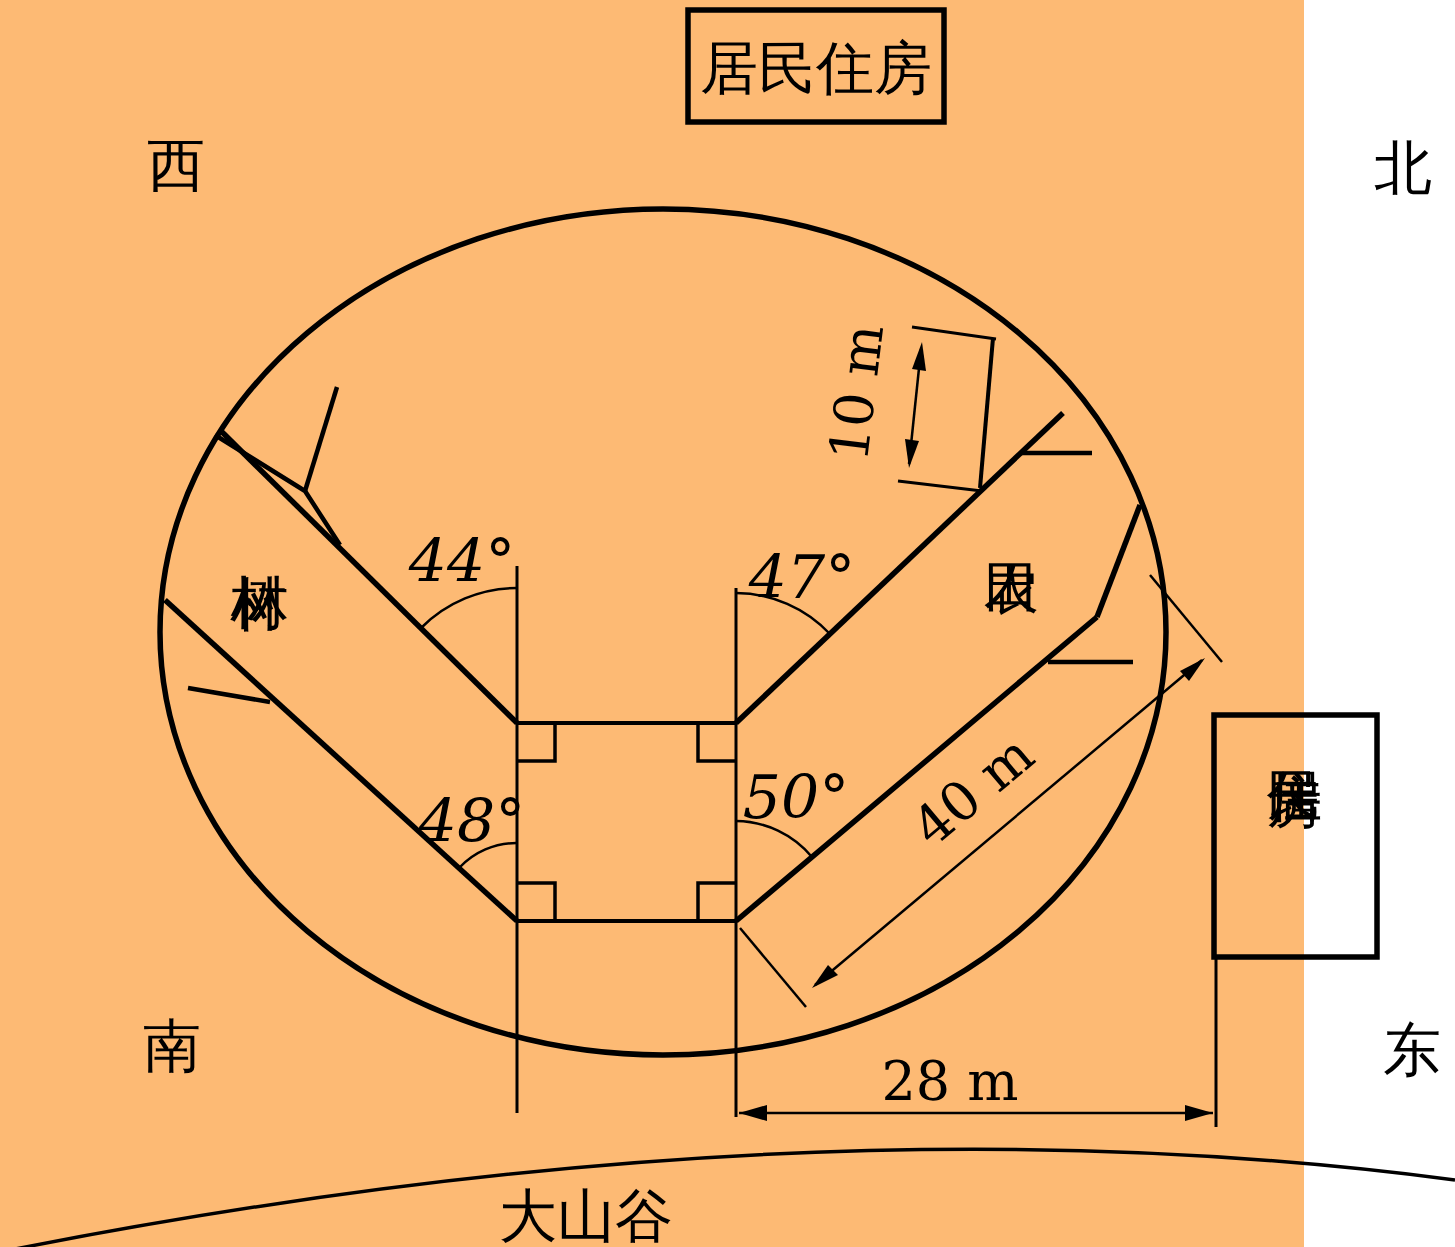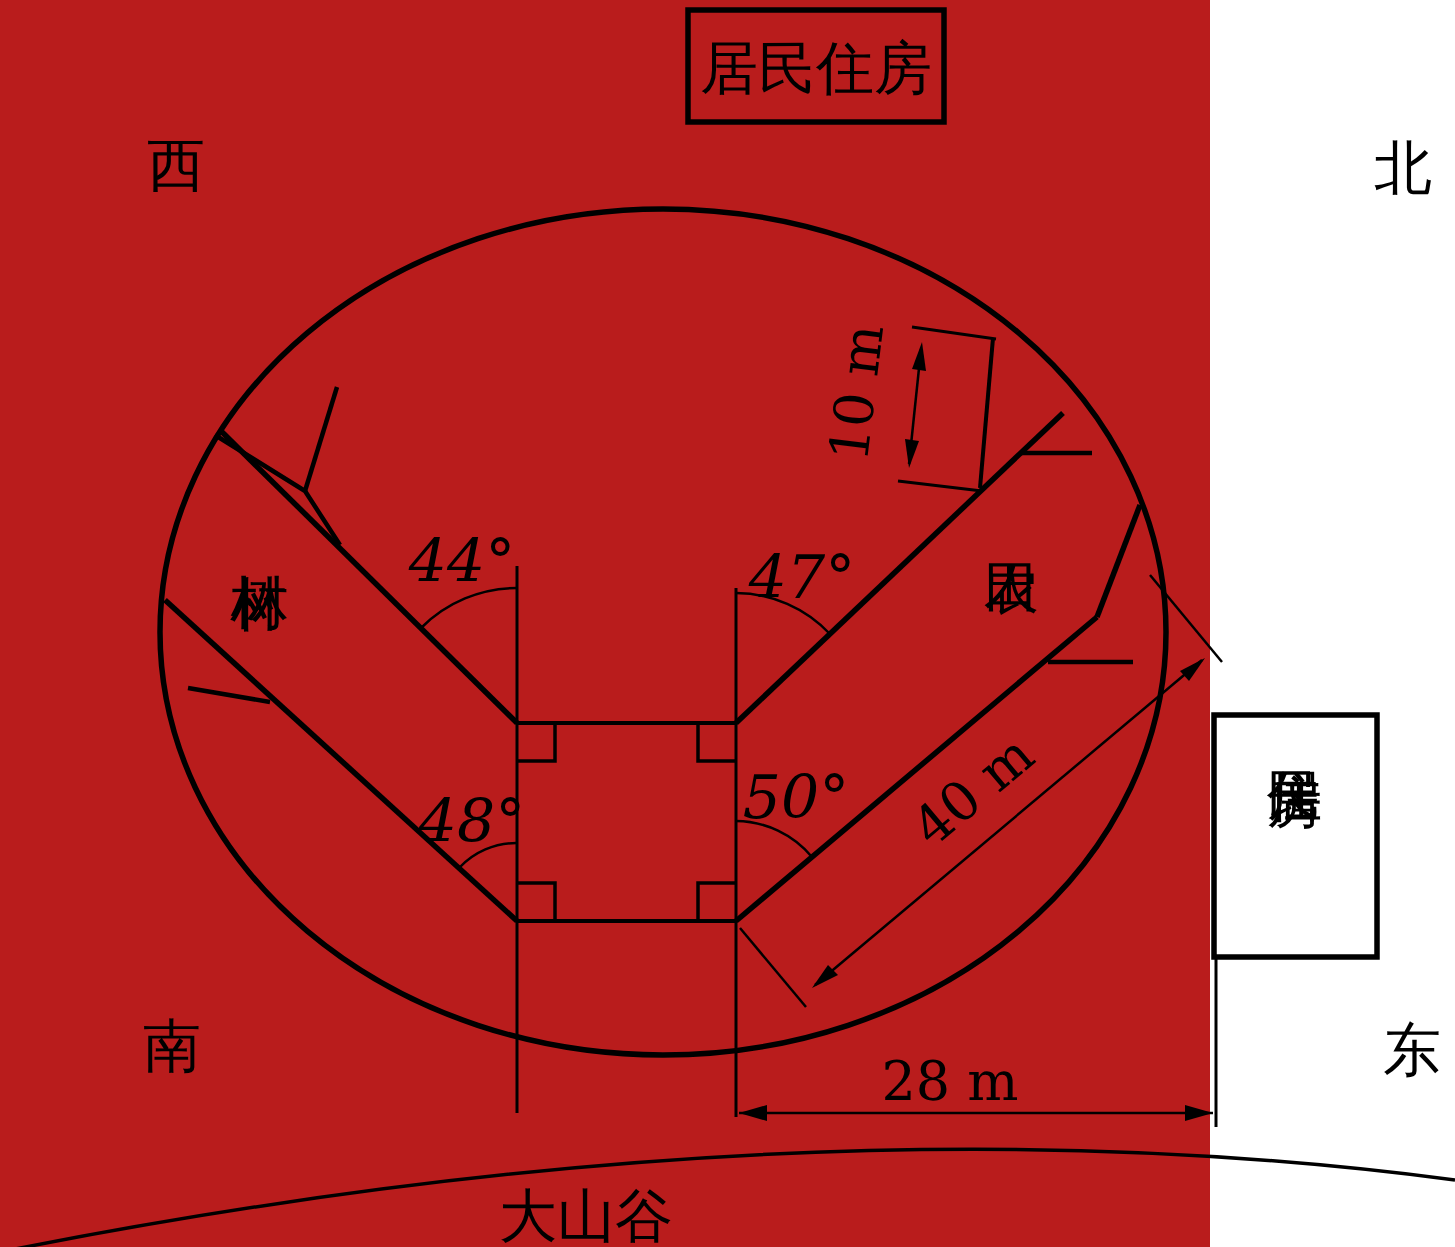--- a/index.html
+++ b/index.html
@@ -1,19 +1,19 @@
 <!DOCTYPE html>
 <html><head>
 <meta charset="utf-8">
 <style>
   html, body { margin: 0; padding: 0; background: #ffffff; }
   #stage {
     position: relative;
-    width: 1210px; height: 1247px;
-    background: #b91c1c;
+    width: 1304px; height: 1247px;
+    background: #fdba74;
     font-family: "DejaVu Serif", "Liberation Serif", serif;
   }
   svg { display: block; }
   .ln   { stroke: #000; fill: none; }
   .thick{ stroke-width: 5.5; }
   .mid  { stroke-width: 4; }
   .wall { stroke-width: 3; }
   .mark { stroke-width: 3.5; }
   .arc  { stroke-width: 2.5; }
   .dim  { stroke-width: 2.5; }

